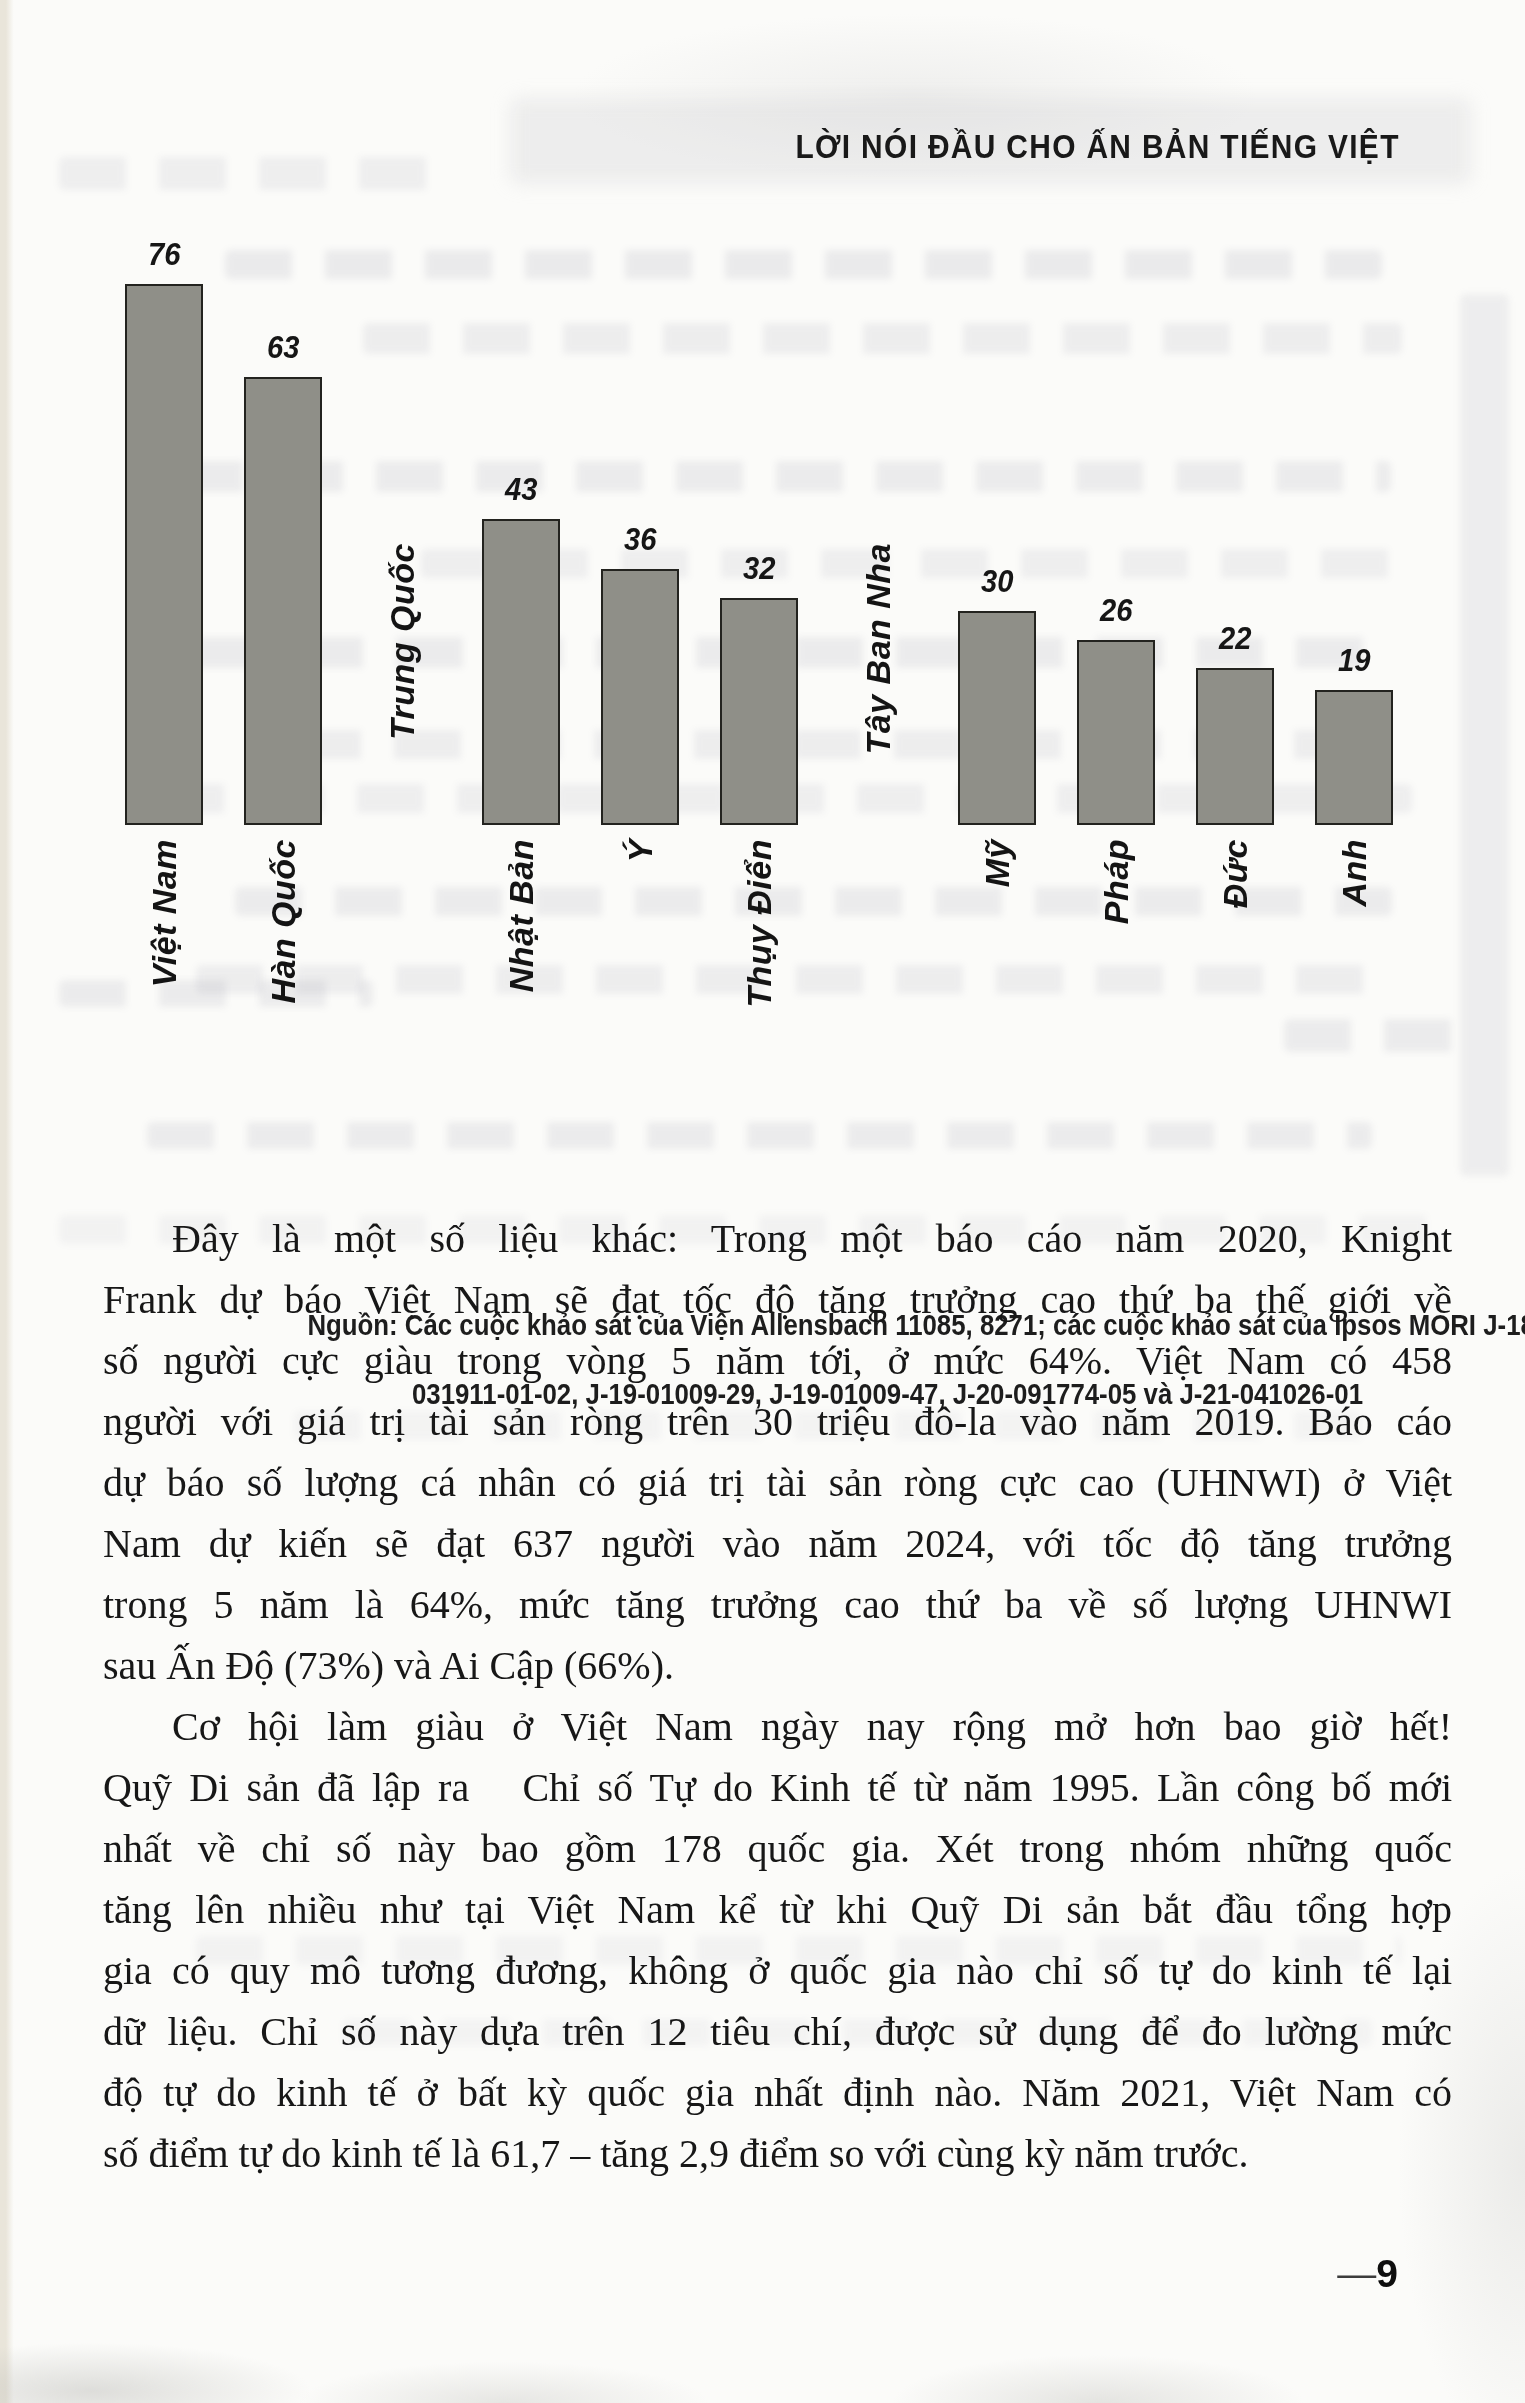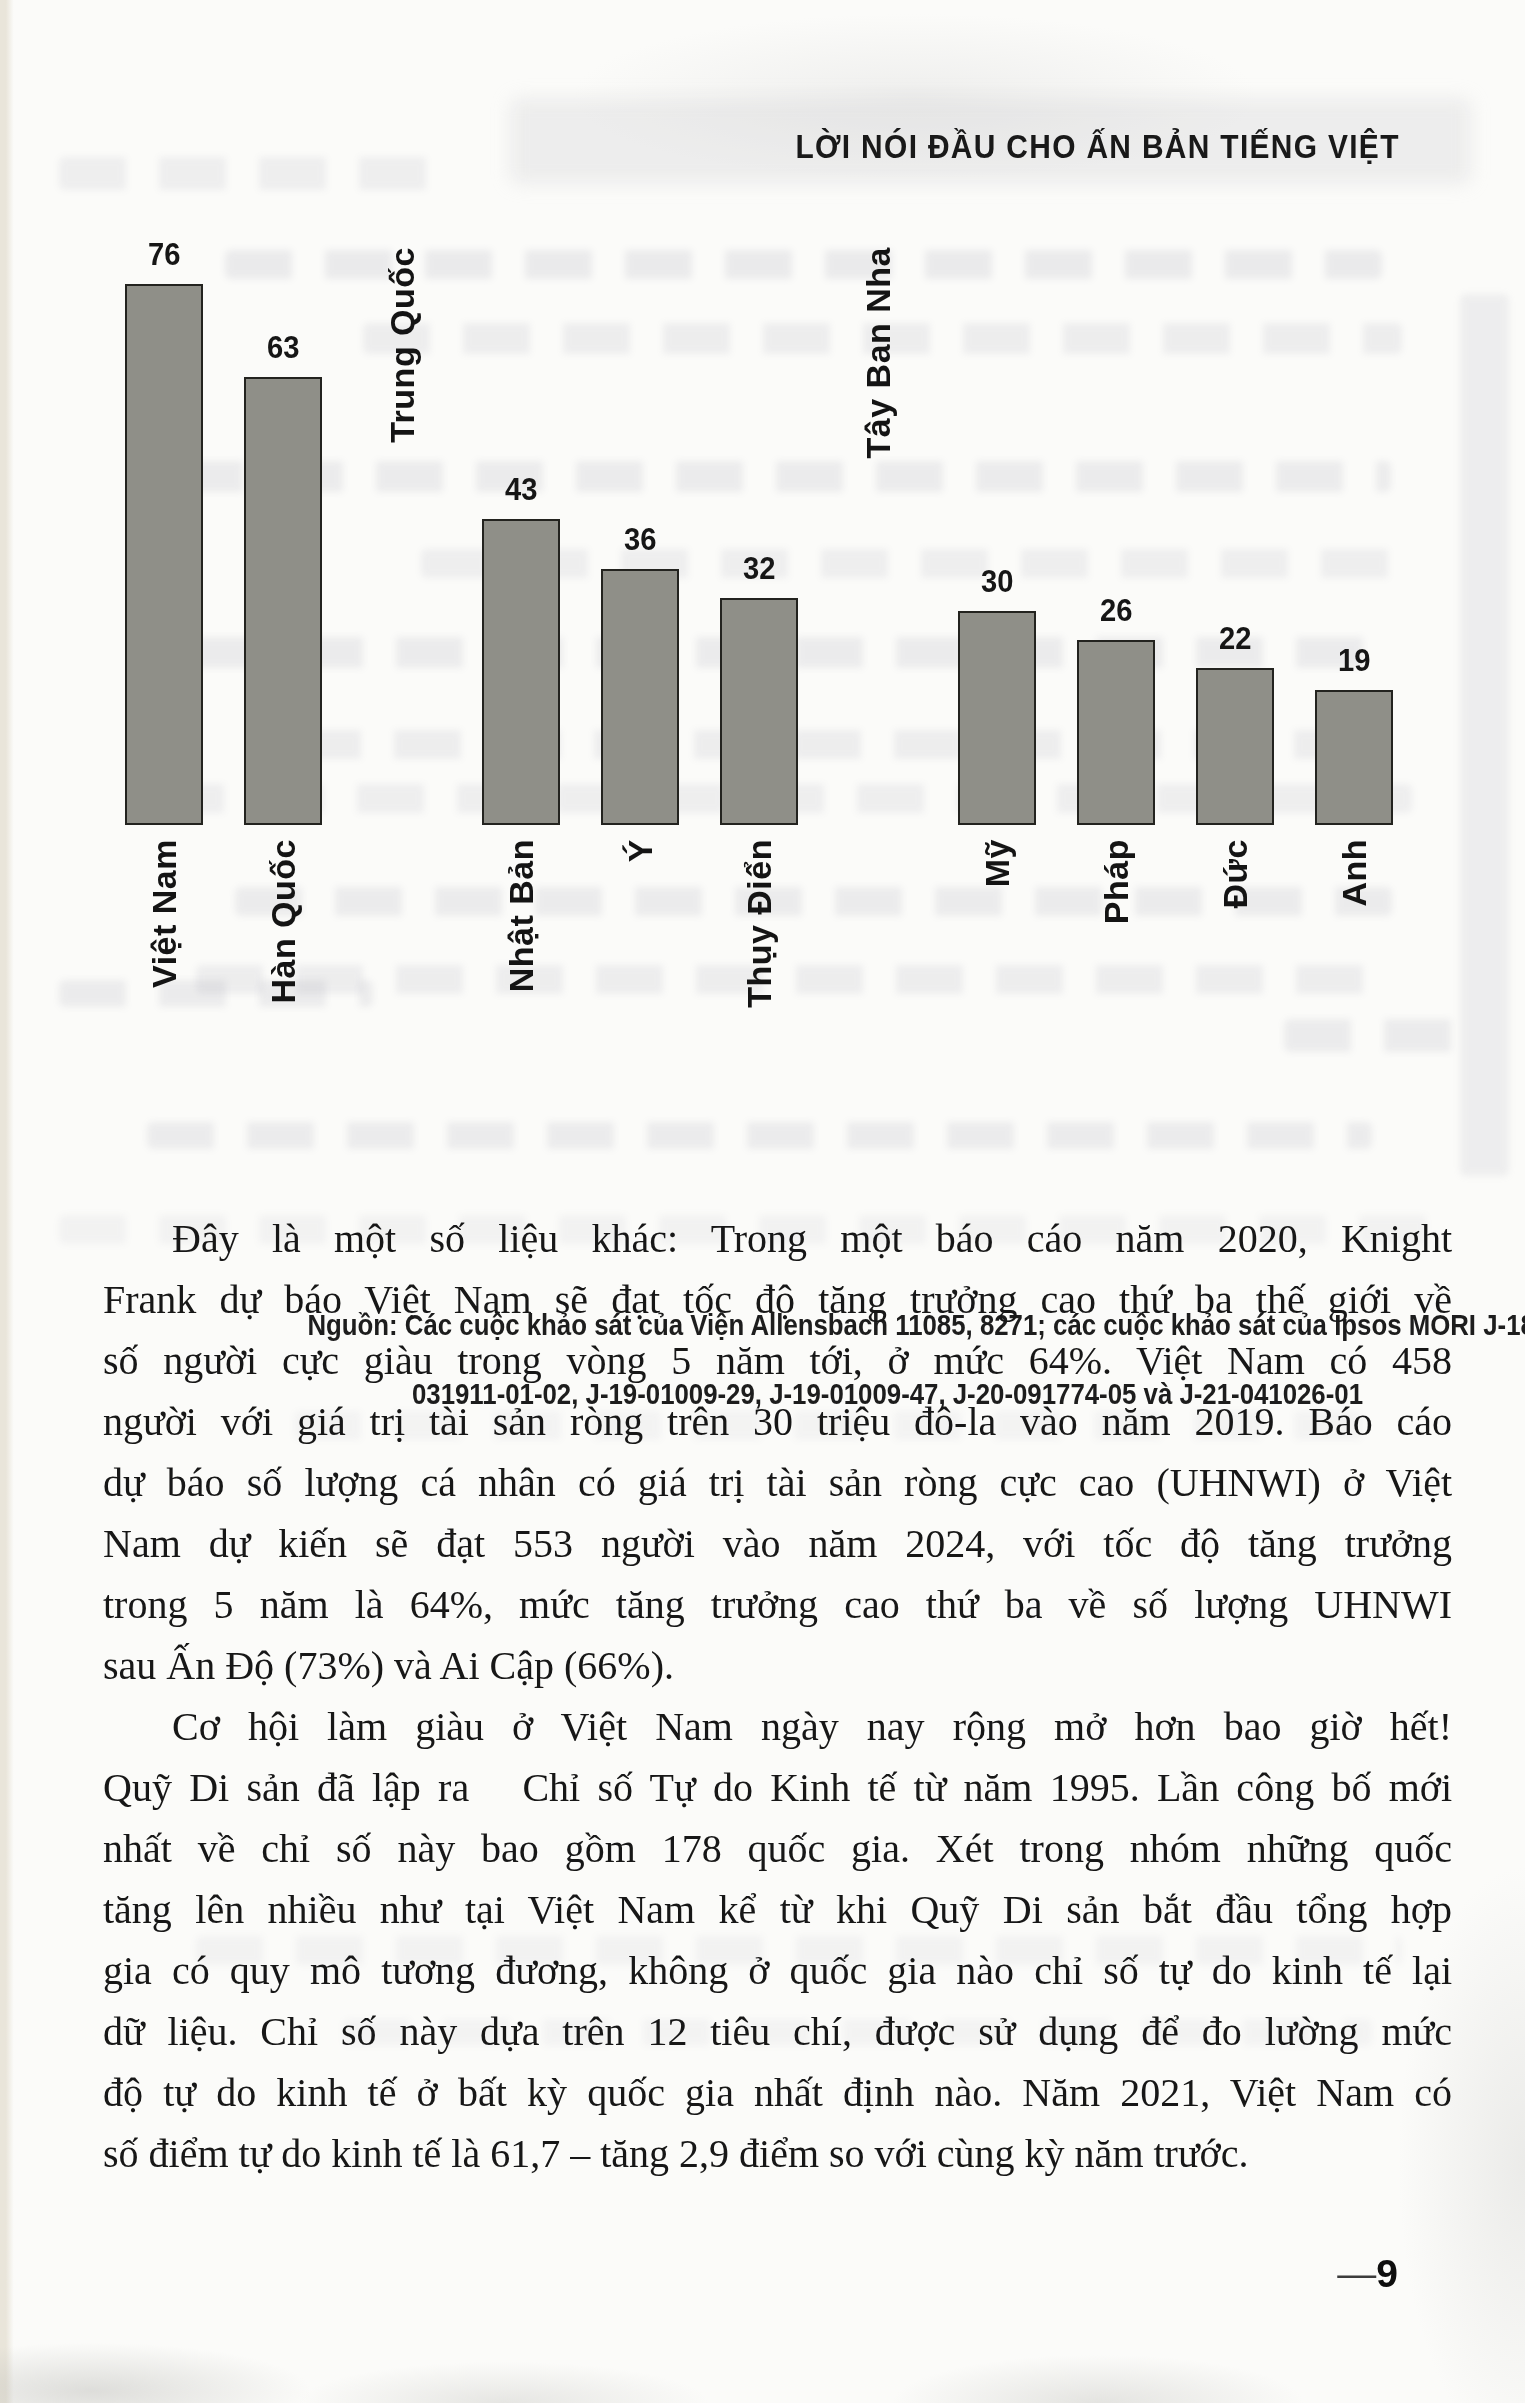--- a/index.html
+++ b/index.html
@@ -26,21 +26,21 @@
   }
   .runhead{
     position:absolute;top:127px;right:125px;
     font-size:34px;font-weight:bold;letter-spacing:1.5px;color:#191919;
     transform:scaleX(.88);transform-origin:100% 50%;
     white-space:nowrap;
   }
 
   
   .chart{position:absolute;left:125px;top:233px;width:1274px;}
-  .chart-grid{display:flex;gap:41px;align-items:flex-start;}
+  .chart-grid{display:flex;gap:41px;align-items:center;font-style:italic;}
   .col{width:78px;display:flex;flex-direction:column;align-items:center;}
   .barzone{height:592px;display:flex;flex-direction:column;justify-content:flex-end;align-items:center;}
   .bar-value{
     font-size:31px;font-weight:bold;color:#161616;line-height:39px;
     margin-bottom:9.8px;transform:scaleX(.94);white-space:nowrap;
   }
   .bar{
     width:78px;box-sizing:border-box;
     background:linear-gradient(180deg,#91918a, #8b8b84 40%, #8f8f88);
     border:2.9px solid #23231f;
@@ -215,21 +215,21 @@
       <div class="sline">031911-01-02, J-19-01009-29, J-19-01009-47, J-20-091774-05 và J-21-041026-01</div>
     </div>
   </section>
 
   <main class="bodytext" id="bodytext">
       <div class="line first"><span>Đây là một số liệu khác: Trong một báo cáo năm 2020, Knight</span></div>
       <div class="line"><span>Frank dự báo Việt Nam sẽ đạt tốc độ tăng trưởng cao thứ ba thế giới về</span></div>
       <div class="line"><span>số người cực giàu trong vòng 5 năm tới, ở mức 64%. Việt Nam có 458</span></div>
       <div class="line"><span>người với giá trị tài sản ròng trên 30 triệu đô-la vào năm 2019. Báo cáo</span></div>
       <div class="line"><span>dự báo số lượng cá nhân có giá trị tài sản ròng cực cao (UHNWI) ở Việt</span></div>
-      <div class="line"><span>Nam dự kiến sẽ đạt 553 người vào năm 2024, với tốc độ tăng trưởng</span></div>
+      <div class="line"><span>Nam dự kiến sẽ đạt 637 người vào năm 2024, với tốc độ tăng trưởng</span></div>
       <div class="line"><span>trong 5 năm là 64%, mức tăng trưởng cao thứ ba về số lượng UHNWI</span></div>
       <div class="line last"><span>sau Ấn Độ (73%) và Ai Cập (66%).</span></div>
       <div class="line first"><span>Cơ hội làm giàu ở Việt Nam ngày nay rộng mở hơn bao giờ hết!</span></div>
       <div class="line"><span>Quỹ Di sản đã lập ra </span><span class="it">Chỉ số Tự do Kinh tế</span><span> từ năm 1995. Lần công bố mới</span></div>
       <div class="line"><span>nhất về chỉ số này bao gồm 178 quốc gia. Xét trong nhóm những quốc</span></div>
       <div class="line"><span>tăng lên nhiều như tại Việt Nam kể từ khi Quỹ Di sản bắt đầu tổng hợp</span></div>
       <div class="line"><span>gia có quy mô tương đương, không ở quốc gia nào chỉ số tự do kinh tế lại</span></div>
       <div class="line"><span>dữ liệu. Chỉ số này dựa trên 12 tiêu chí, được sử dụng để đo lường mức</span></div>
       <div class="line"><span>độ tự do kinh tế ở bất kỳ quốc gia nhất định nào. Năm 2021, Việt Nam có</span></div>
       <div class="line last"><span>số điểm tự do kinh tế là 61,7 – tăng 2,9 điểm so với cùng kỳ năm trước.</span></div>

